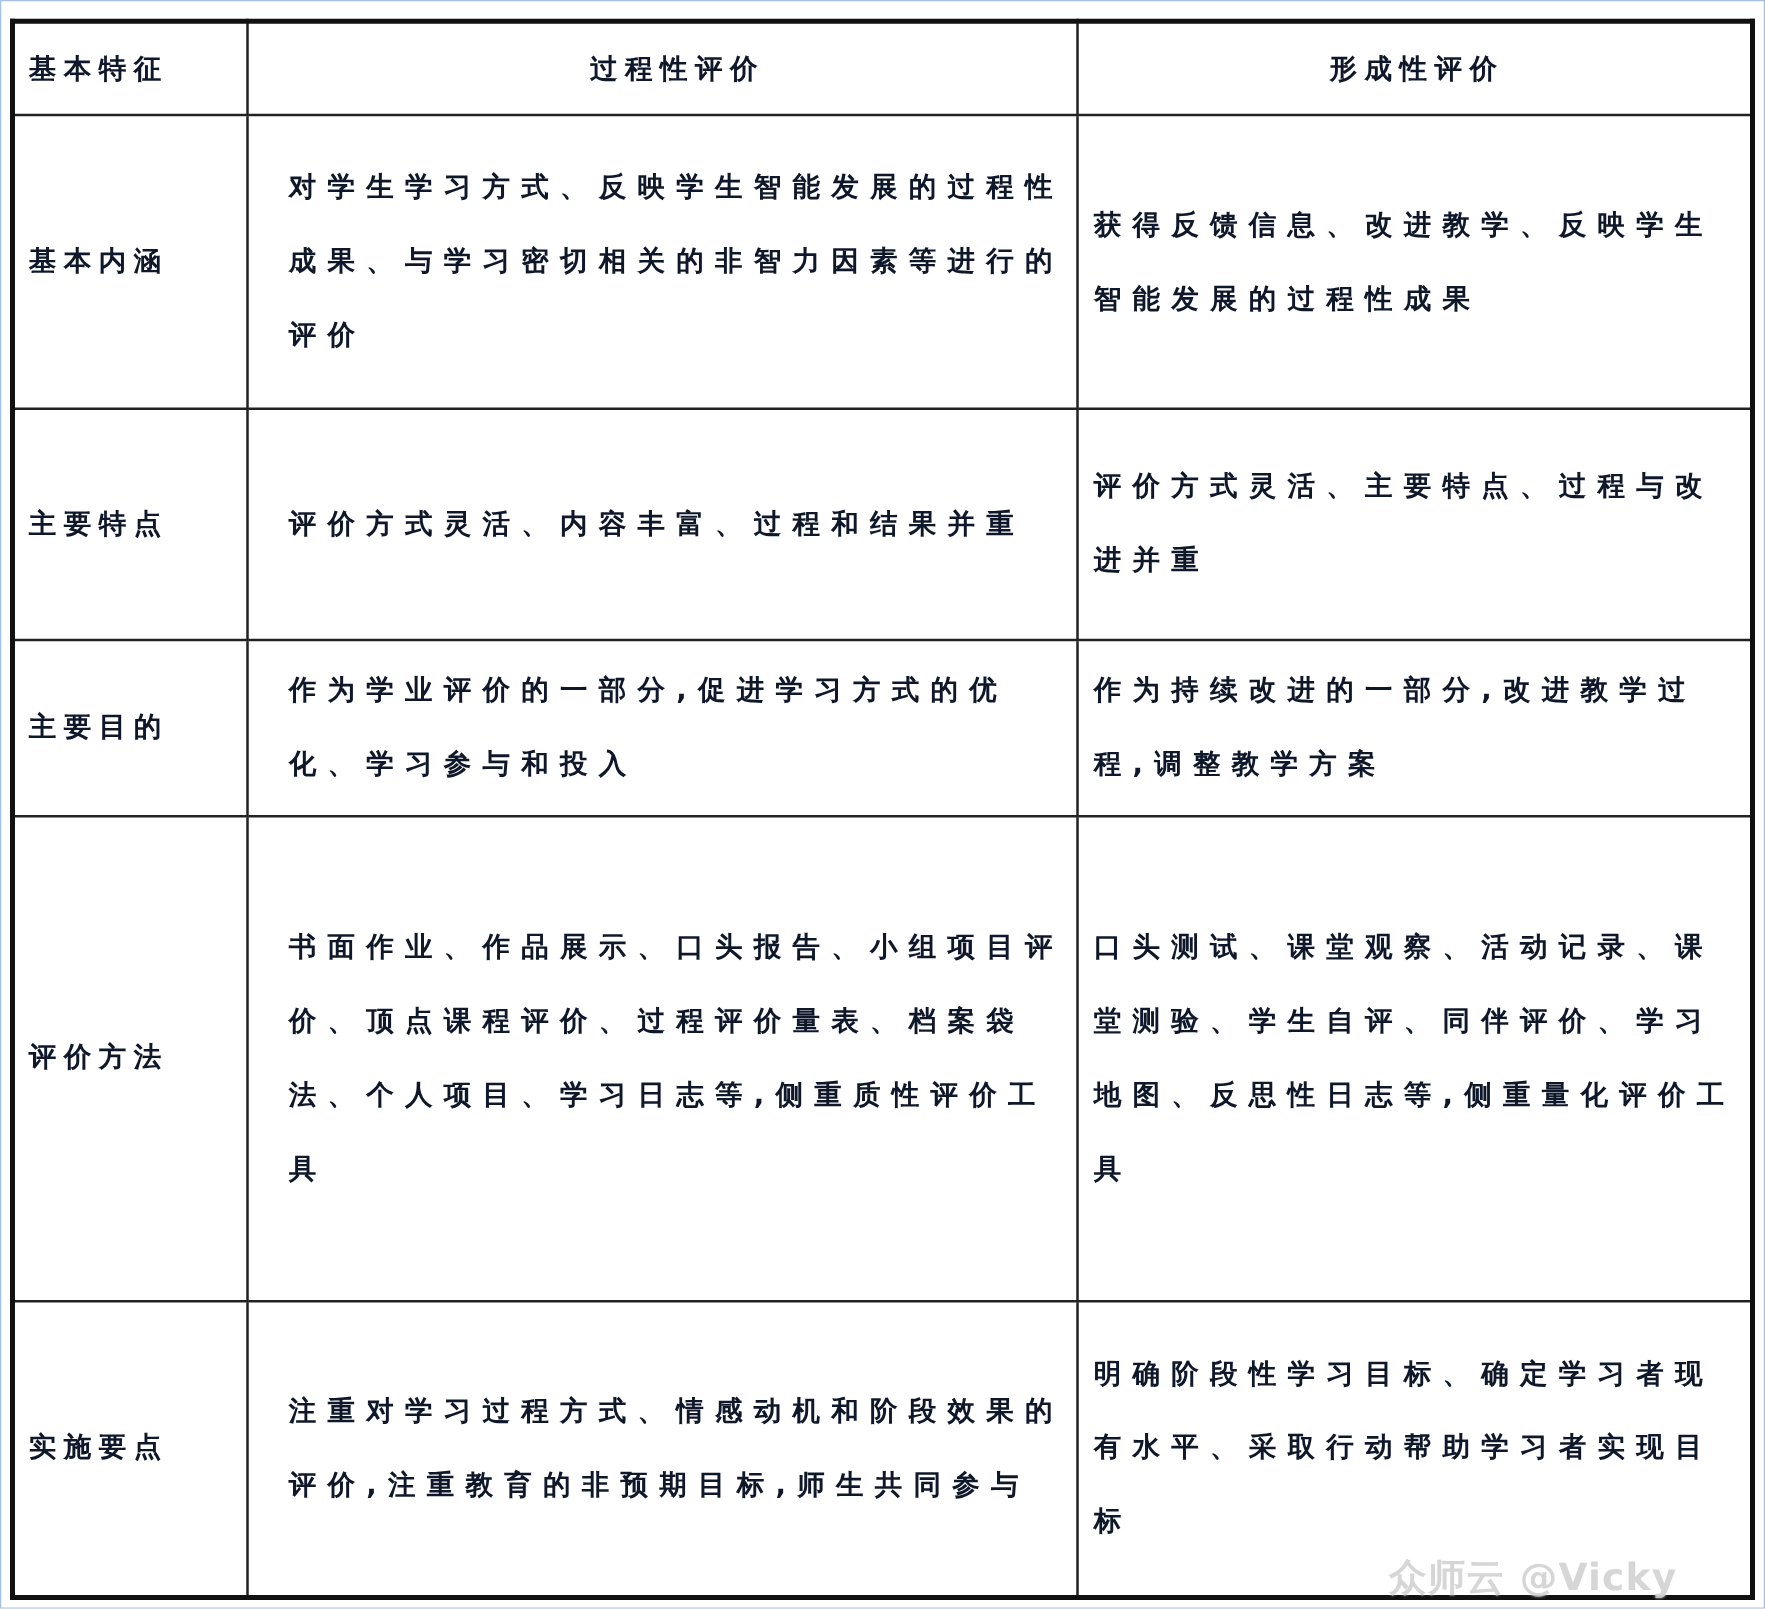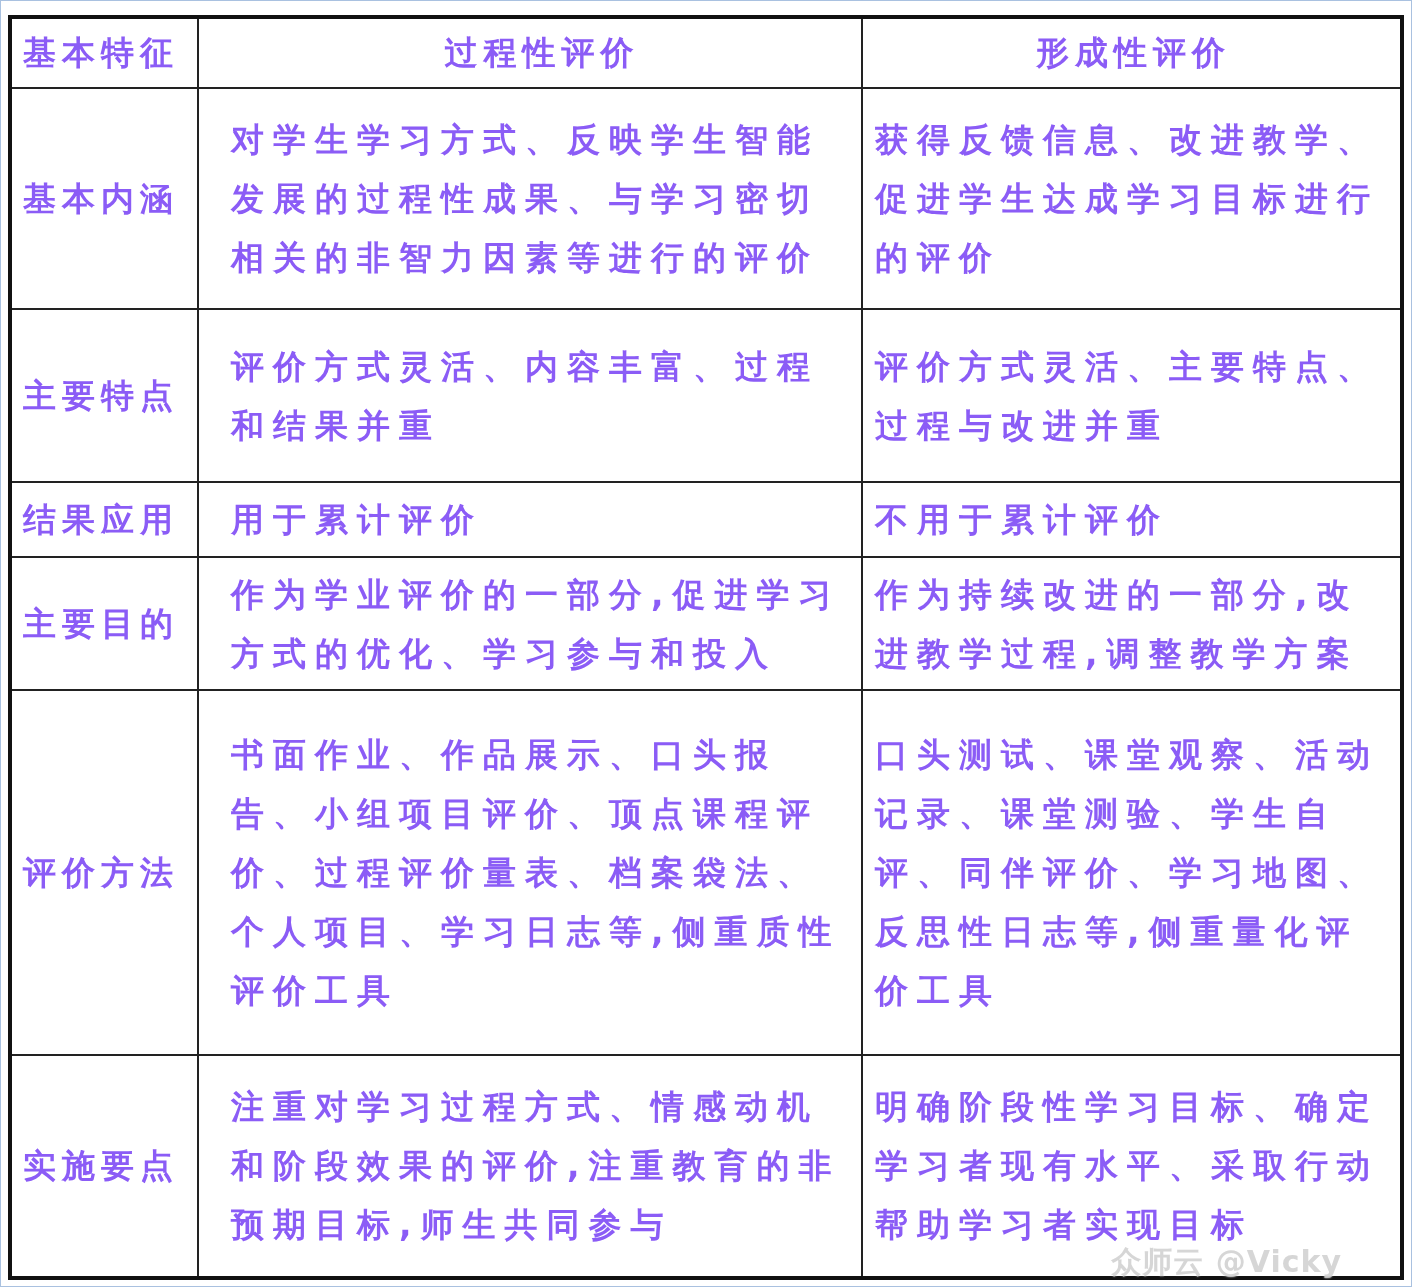--- a/index.html
+++ b/index.html
@@ -19,27 +19,27 @@
     position: absolute;
     left: 8px; top: 15px;
     width: 1396px;
     height: 1265px;
     border-collapse: collapse;
     border: 4px solid #111;
     table-layout: fixed;
   }
   table.cmp td {
     border: 2px solid #222;
-    font-size: 33px;
+    font-size: 22px;
     line-height: 59px;
     letter-spacing: 9px;
     vertical-align: middle;
     padding: 0 8px 0 12px;
     font-weight: 600;
-    color: #8b5cf6;
+    color: #0f172a;
     word-break: break-all;
   }
   table.cmp td.feat { width: 174px; letter-spacing: 6px; padding-left: 11px; padding-right: 0; }
   table.cmp td.col1 { width: 622px; padding-left: 32px; }
   table.cmp td.hdr { text-align: center; letter-spacing: 6px; }
   tr.r-head { height: 64px; }
   tr.r-neihan { height: 200px; }
   tr.r-tedian { height: 157px; }
   tr.r-yingyong { height: 68px; }
   tr.r-mudi { height: 105px; }
@@ -62,31 +62,26 @@
 <table class="cmp">
   <tbody>
       <tr class="r-head">
     <td class="feat hdr-left">基本特征</td>
     <td class="col1 hdr">过程性评价</td>
     <td class="hdr">形成性评价</td>
   </tr>
   <tr class="r-neihan">
     <td class="feat">基本内涵</td>
     <td class="col1">对学生学习方式、反映学生智能发展的过程性成果、与学习密切相关的非智力因素等进行的评价</td>
-    <td>获得反馈信息、改进教学、促进学生达成学习目标进行的评价</td>
+    <td>获得反馈信息、改进教学、反映学生智能发展的过程性成果</td>
   </tr>
   <tr class="r-tedian">
     <td class="feat">主要特点</td>
     <td class="col1">评价方式灵活、内容丰富、过程和结果并重</td>
     <td>评价方式灵活、主要特点、过程与改进并重</td>
-  </tr>
-  <tr class="r-yingyong">
-    <td class="feat">结果应用</td>
-    <td class="col1">用于累计评价</td>
-    <td>不用于累计评价</td>
   </tr>
   <tr class="r-mudi">
     <td class="feat">主要目的</td>
     <td class="col1">作为学业评价的一部分,促进学习方式的优化、学习参与和投入</td>
     <td>作为持续改进的一部分,改进教学过程,调整教学方案</td>
   </tr>
   <tr class="r-fangfa">
     <td class="feat">评价方法</td>
     <td class="col1">书面作业、作品展示、口头报告、小组项目评价、顶点课程评价、过程评价量表、档案袋法、个人项目、学习日志等,侧重质性评价工具</td>
     <td>口头测试、课堂观察、活动记录、课堂测验、学生自评、同伴评价、学习地图、反思性日志等,侧重量化评价工具</td>

